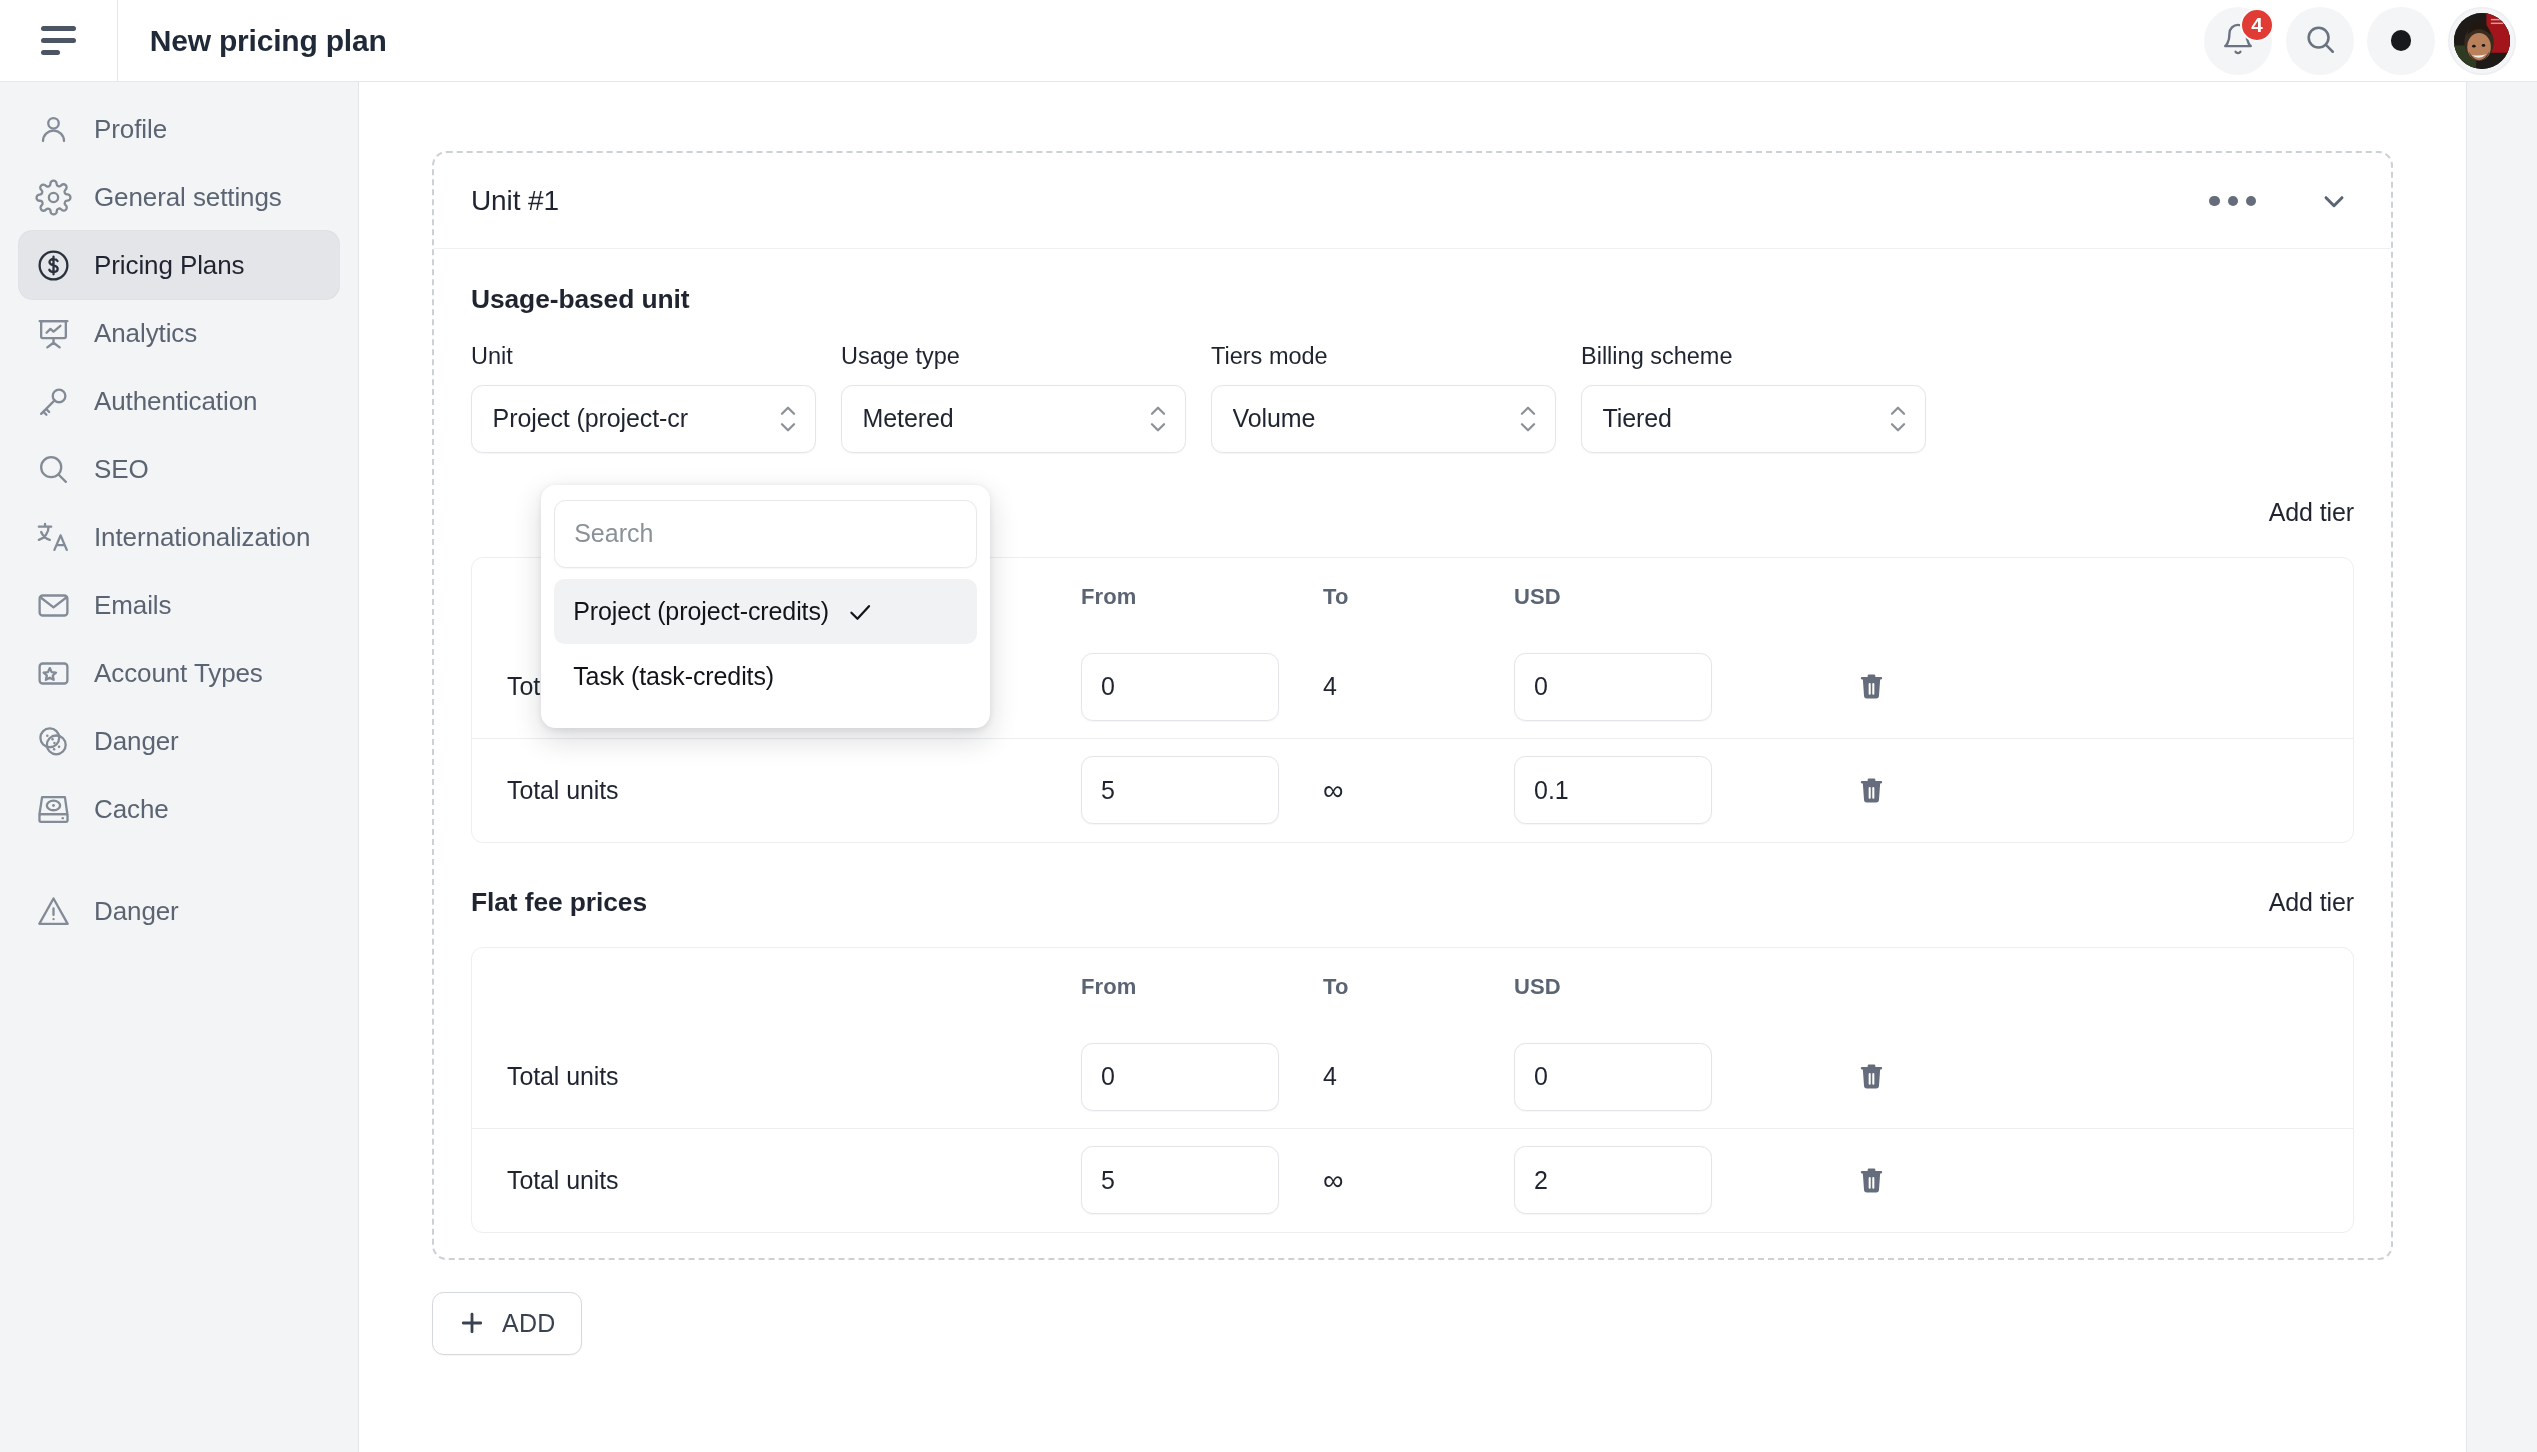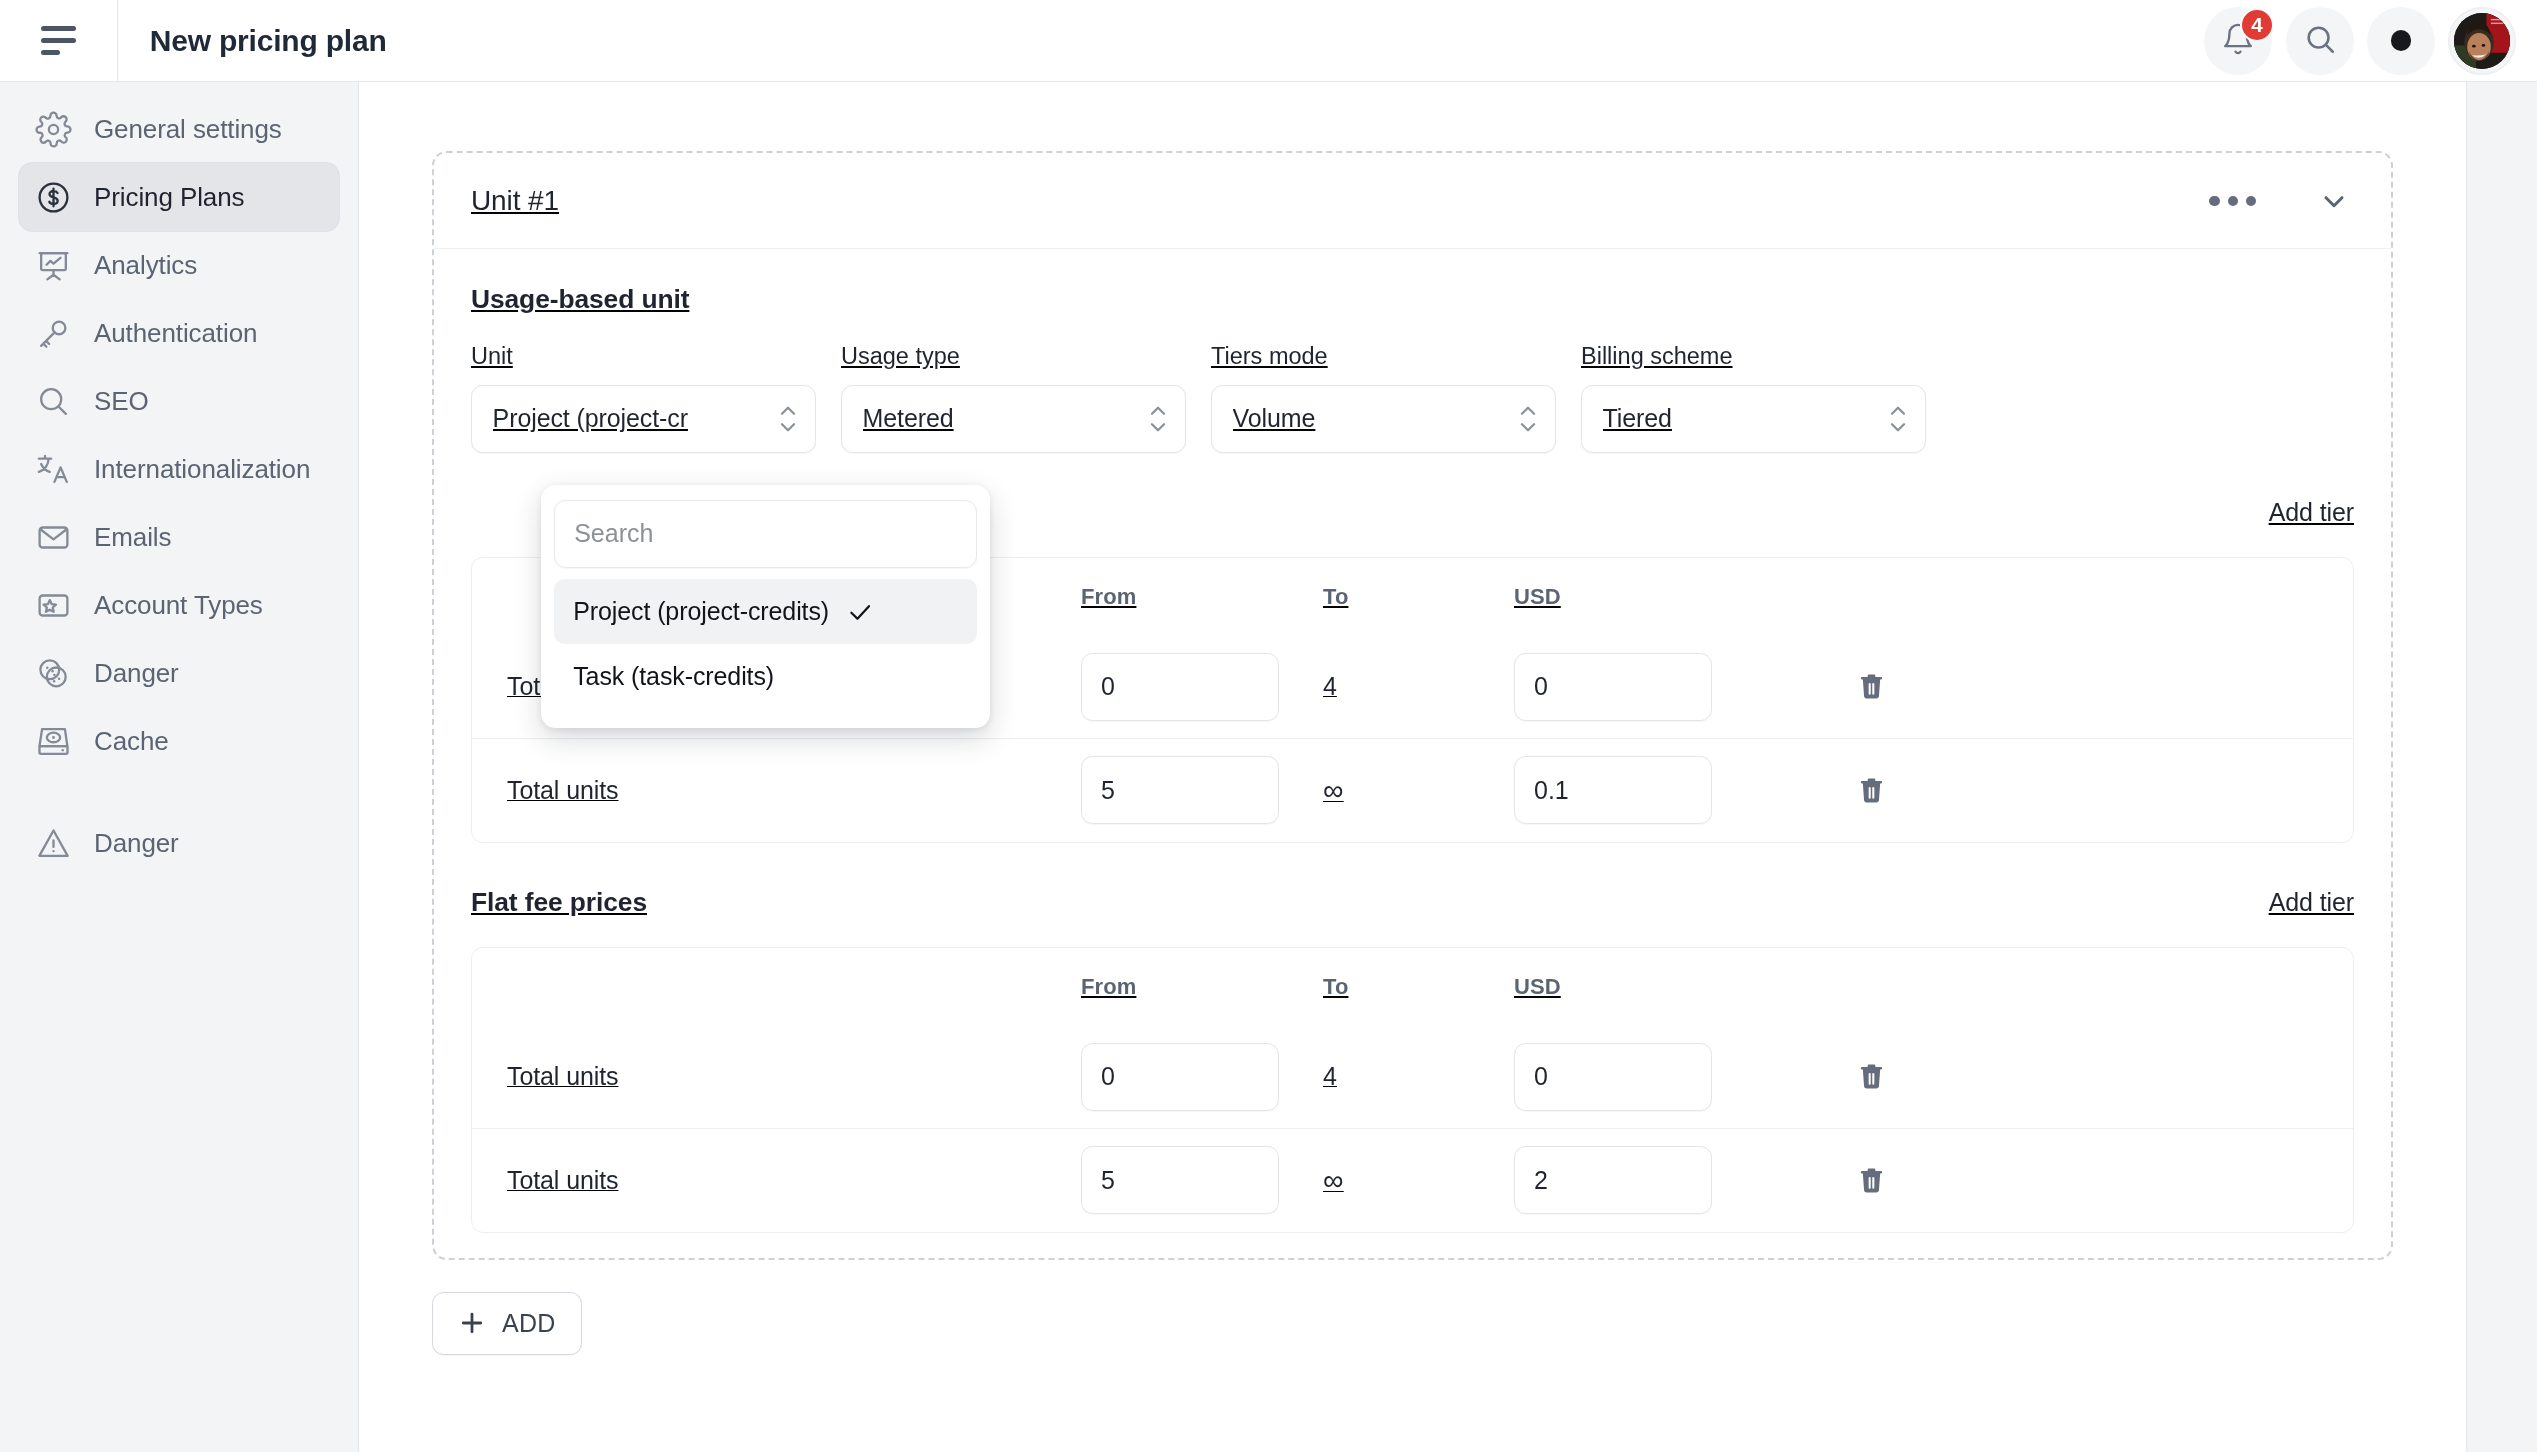--- a/index.html
+++ b/index.html
@@ -94,21 +94,21 @@
   .nav-spacer { height: 34px; }
 
   
   .main {
     flex: 1; min-width: 0;
     background: #ffffff;
     border-top: 0.7px solid #e5e7eb;
     position: relative;
     overflow: hidden;
   }
-  .main-scroll { position: absolute; inset: 0; padding: 69px 145px 0 73px; text-decoration: underline; }
+  .main-scroll { position: absolute; inset: 0; padding: 69px 145px 0 73px; }
   .gutter {
     position: absolute; top: 0; right: 0; bottom: 0; width: 72px;
     background: #f3f4f6; border-left: 0.7px solid #e5e7eb;
   }
 
   
   .unit-card {
     border: 2.2px dashed #ccd0d7;
     border-radius: 14.7px;
     background: #ffffff;
@@ -288,20 +288,29 @@
           </svg>
         </div>
       </div>
     </div>
   </div>
 
   <div class="body-row">
 
     <nav class="sidebar">
 
+      <div class="nav-item">
+        <span class="nav-icon">
+          <svg viewBox="0 0 24 24" fill="none" stroke="#838b96" stroke-width="1.5" stroke-linecap="round">
+              <circle cx="12" cy="8" r="3.4"></circle>
+              <path d="M5.2 19.5a6.8 6.8 0 0 1 13.6 0"></path>
+            </svg>
+        </span>
+        <span class="nav-label">Profile</span>
+      </div>
 
       <div class="nav-item">
         <span class="nav-icon">
           <svg viewBox="0 0 24 24" fill="none" stroke="#838b96" stroke-width="1.5">
               <circle cx="12" cy="12" r="3"></circle>
               <path d="M19.4 15a1.6 1.6 0 0 0 .3 1.8l.1.1a2 2 0 1 1-2.8 2.8l-.1-.1a1.6 1.6 0 0 0-1.8-.3 1.6 1.6 0 0 0-1 1.5V21a2 2 0 1 1-4 0v-.1a1.6 1.6 0 0 0-1-1.5 1.6 1.6 0 0 0-1.8.3l-.1.1a2 2 0 1 1-2.8-2.8l.1-.1a1.6 1.6 0 0 0 .3-1.8 1.6 1.6 0 0 0-1.5-1H3a2 2 0 1 1 0-4h.1a1.6 1.6 0 0 0 1.5-1 1.6 1.6 0 0 0-.3-1.8l-.1-.1a2 2 0 1 1 2.8-2.8l.1.1a1.6 1.6 0 0 0 1.8.3H9a1.6 1.6 0 0 0 1-1.5V3a2 2 0 1 1 4 0v.1a1.6 1.6 0 0 0 1 1.5 1.6 1.6 0 0 0 1.8-.3l.1-.1a2 2 0 1 1 2.8 2.8l-.1.1a1.6 1.6 0 0 0-.3 1.8V9a1.6 1.6 0 0 0 1.5 1H21a2 2 0 1 1 0 4h-.1a1.6 1.6 0 0 0-1.5 1z"></path>
             </svg>
         </span>
         <span class="nav-label">General settings</span>
       </div>

